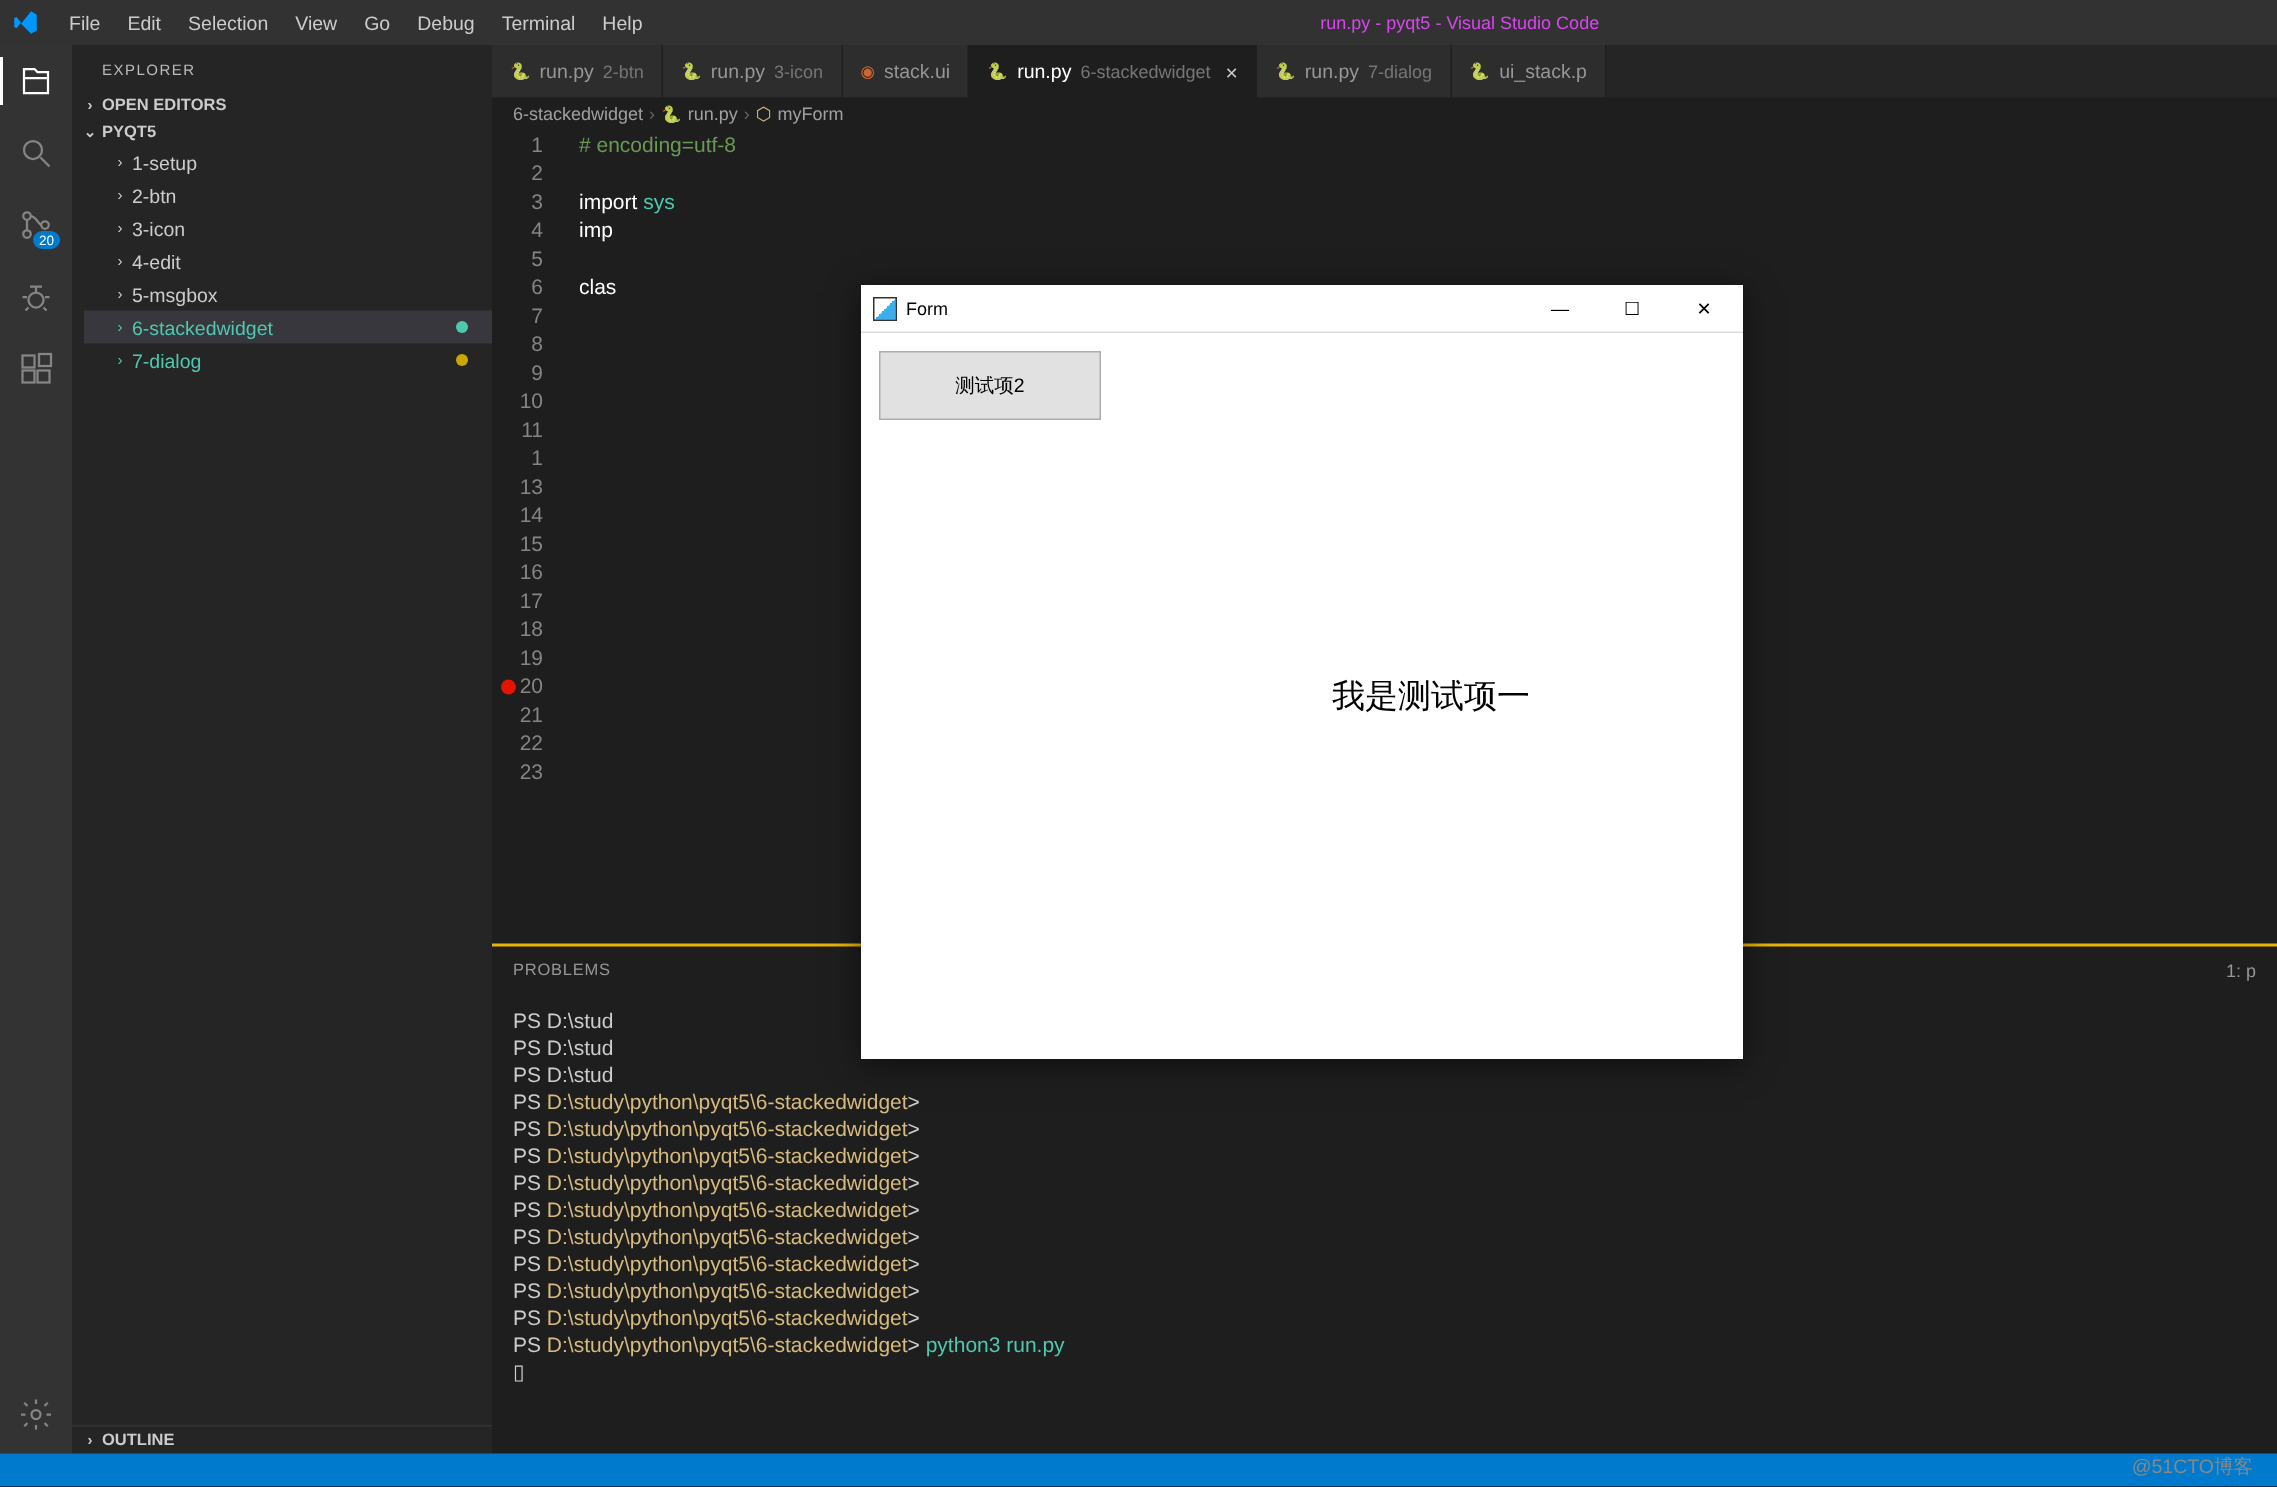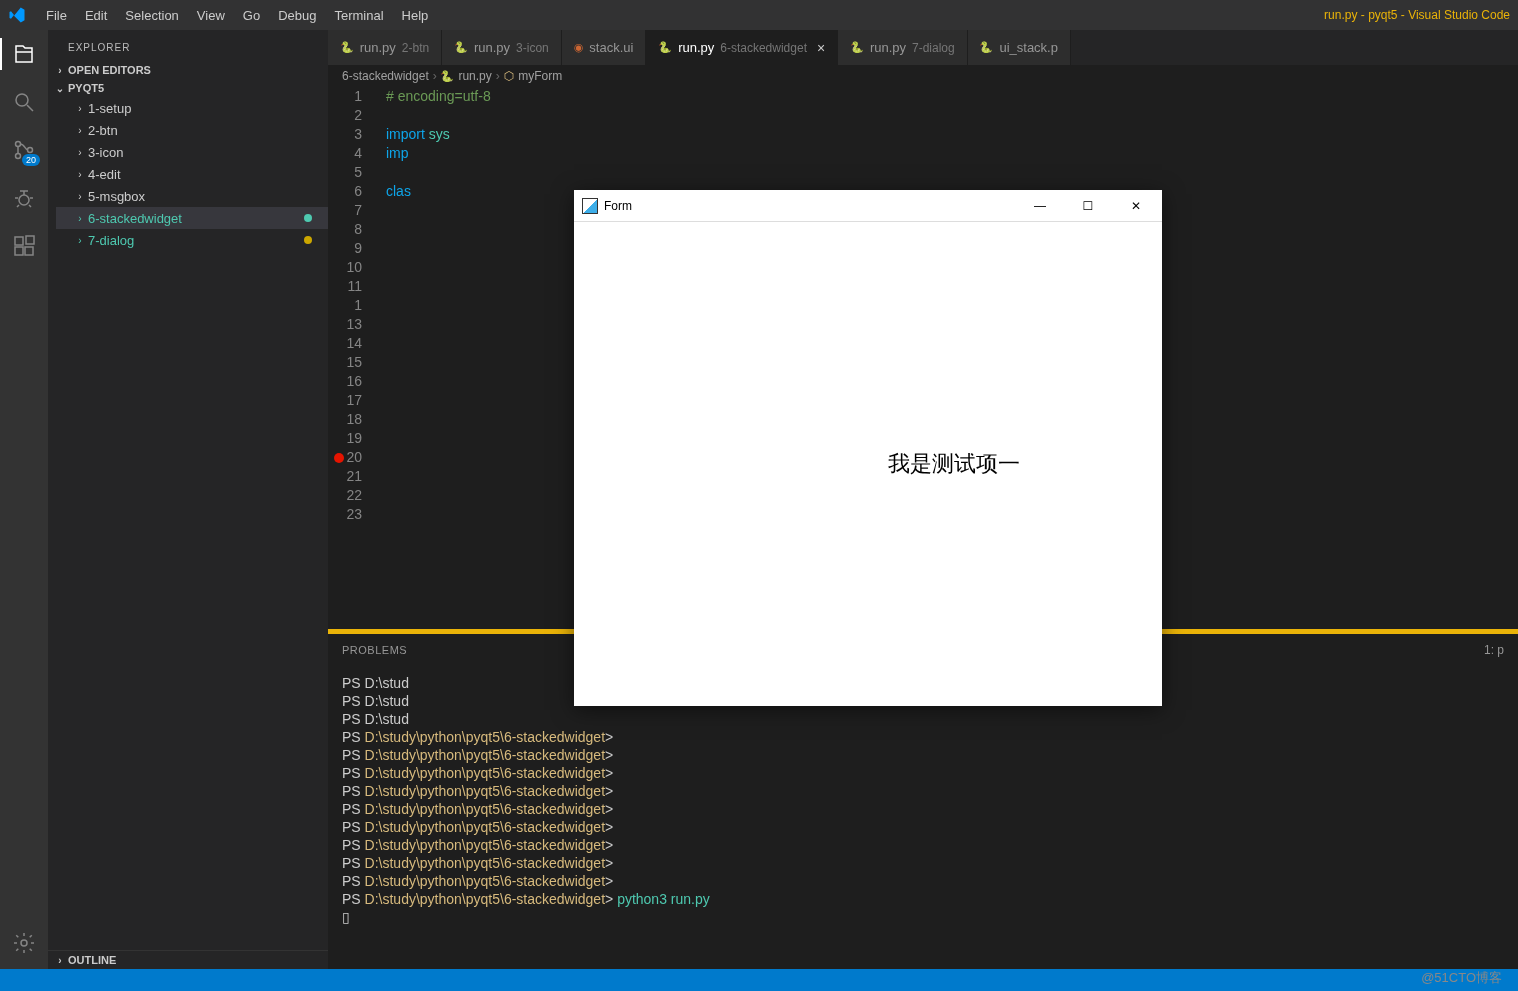--- a/index.html
+++ b/index.html
@@ -1,21 +1,21 @@
 <!DOCTYPE html>
 <html><head>
 <meta charset="utf-8">
 <style>
 *{margin:0;padding:0;box-sizing:border-box;font-family:'Segoe UI',Arial,sans-serif}
 body{background:#1e1e1e;color:#ccc;width:1518px;height:991px;overflow:hidden;position:relative;font-size:13px}
 .titlebar{height:30px;background:#323233;display:flex;align-items:center;padding:0 8px}
 .vsc-logo{width:18px;height:18px;margin-right:12px}
 .menu{display:flex;gap:2px}
 .menu-item{padding:4px 8px;color:#ccc;cursor:pointer}
-.title-center{flex:1;text-align:right;color:#eab308;font-size:12px}
+.title-center{flex:1;text-align:center;color:#d946ef;font-size:12px}
 .main{display:flex;height:calc(100% - 52px)}
 .activity-bar{width:48px;background:#333333;display:flex;flex-direction:column;align-items:center;padding-top:10px;gap:20px}
 .activity-icon{width:28px;height:28px;color:#858585;cursor:pointer;display:flex;align-items:center;justify-content:center;position:relative}
 .activity-icon.active{color:#fff}
 .activity-icon.active::before{content:'';position:absolute;left:-10px;top:-2px;bottom:-2px;width:2px;background:#fff}
 .badge{position:absolute;bottom:-2px;right:-2px;background:#007acc;color:#fff;border-radius:8px;font-size:9px;padding:1px 4px;min-width:14px;text-align:center}
 .activity-bottom{margin-top:auto;margin-bottom:12px}
 .sidebar{width:280px;background:#252526;display:flex;flex-direction:column;padding-top:8px}
 .sidebar-title{padding:4px 20px 8px;color:#bbb;font-size:10px;letter-spacing:1px}
 .section-hdr{display:flex;align-items:center;padding:3px 6px;cursor:pointer;font-size:11px;font-weight:bold;color:#ccc}
@@ -36,22 +36,22 @@
 .py-ico{color:#4b8bbe;font-size:11px}
 .rss-ico{color:#cc6633;font-size:11px}
 .breadcrumb{height:22px;display:flex;align-items:center;padding:0 14px;color:#a0a0a0;font-size:12px;gap:4px}
 .bc-sep{color:#666}
 .code{flex:1;display:flex;font-family:Consolas,monospace;font-size:14px;overflow:hidden}
 .gutter{width:50px;text-align:right;padding-right:16px;color:#858585;user-select:none;position:relative}
 .ln{height:19px;line-height:19px}
 .bp{position:absolute;left:6px;width:10px;height:10px;background:#e51400;border-radius:50%}
 .code-text{flex:1;padding-left:8px}
 .cl{height:19px;line-height:19px;white-space:pre}
-.c-cmt{color:#6a9955}.c-kw{color:#0ea5e9}.c-mod{color:#4ec9b0}
-.panel{height:340px;border-top:5px solid #eab308;display:flex;flex-direction:column}
+.c-cmt{color:#6a9955}.c-kw{color:#ffffff}.c-mod{color:#4ec9b0}
+.panel{height:340px;border-top:2px solid #eab308;display:flex;flex-direction:column}
 .panel-tabs{height:32px;display:flex;align-items:center;padding:0 14px;gap:20px;color:#969696;font-size:11px}
 .panel-tab{cursor:pointer;letter-spacing:0.5px}
 .panel-right{margin-left:auto;font-size:12px}
 .terminal{flex:1;padding:8px 14px;font-family:Consolas,monospace;font-size:14px;color:#ccc;overflow:hidden}
 .term-ln{height:18px;line-height:18px;white-space:pre}
 .t-yl{color:#d7ba7d}.t-cy{color:#4ec9b0}
 .statusbar{height:22px;background:#007acc;position:absolute;bottom:0;left:0;right:0}
 .qt-window{position:absolute;left:574px;top:190px;width:588px;height:516px;background:#fff;box-shadow:0 4px 20px rgba(0,0,0,0.5);display:flex;flex-direction:column;color:#000}
 .qt-title{height:32px;display:flex;align-items:center;padding:0 8px;border-bottom:1px solid #ddd;font-size:12px}
 .qt-ico{width:16px;height:16px;border:1px solid #333;margin-right:6px;background:linear-gradient(135deg,#fff 50%,#3daee9 50%)}
@@ -278,18 +278,19 @@
     <div class="qt-ico"></div>
     <span>Form</span>
     <div class="qt-ctrl">
       <span class="qt-btn">—</span>
       <span class="qt-btn">☐</span>
       <span class="qt-btn">✕</span>
     </div>
   </div>
   <div class="qt-body">
     <div class="qt-left" id="qtleft">
+        <div class="qt-rbtn">测试项2</div>
       </div>
     <div class="qt-right">我是测试项一</div>
   </div>
 </div>
 
 <div class="watermark">@51CTO博客</div>
 
 </body></html>

